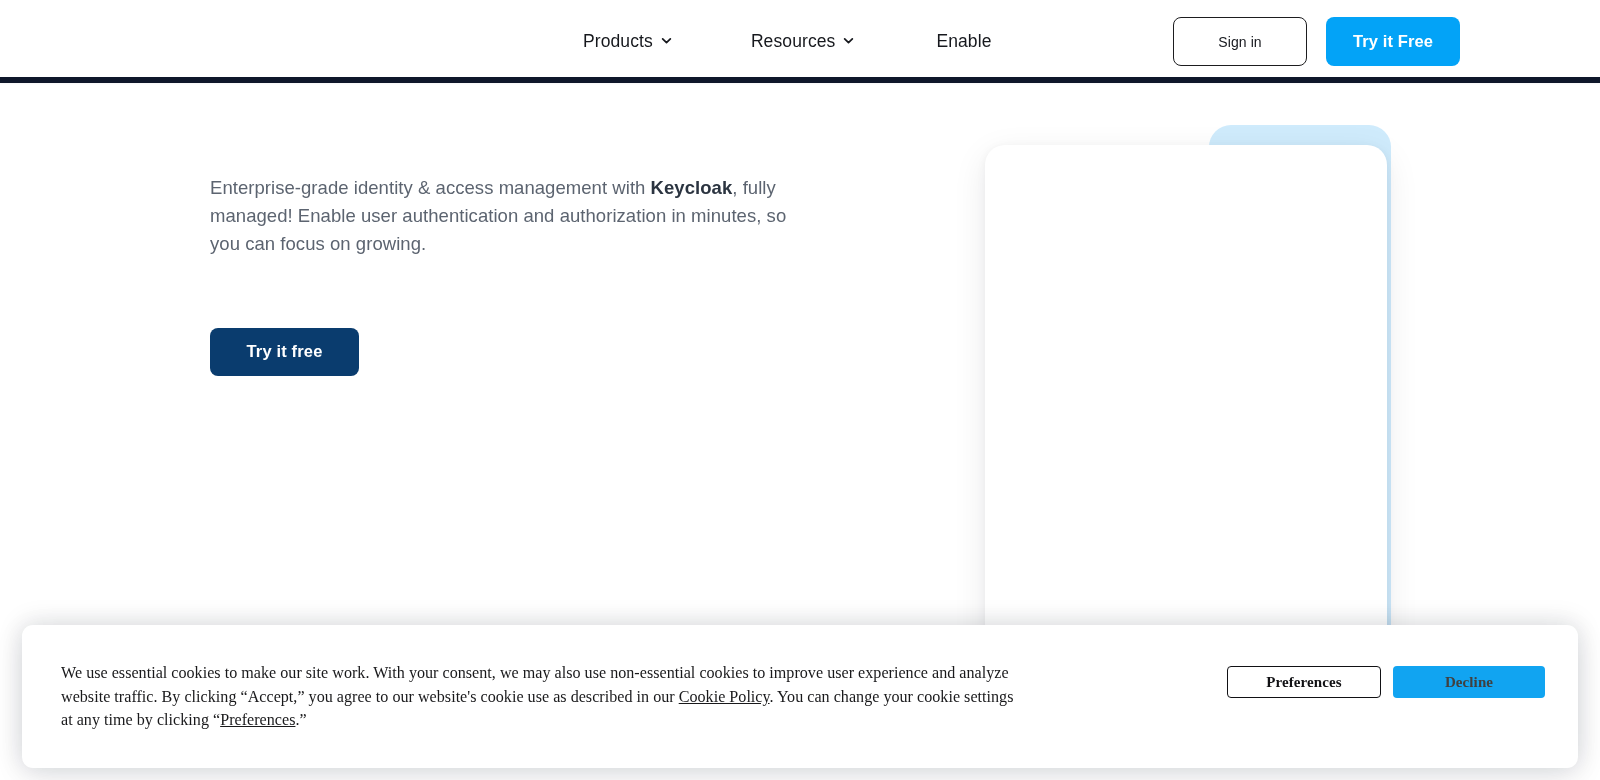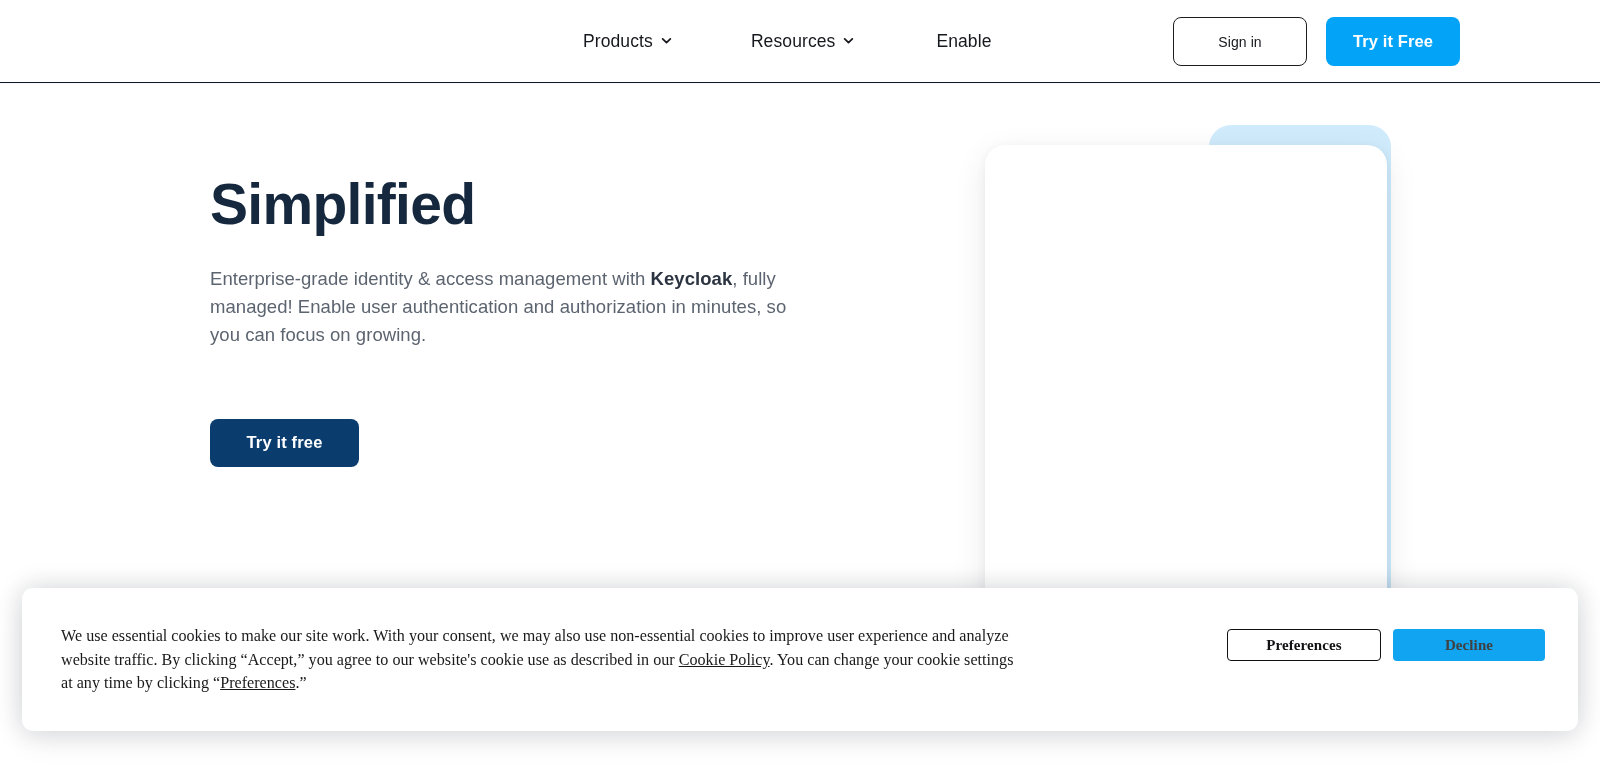--- a/index.html
+++ b/index.html
@@ -17,21 +17,21 @@
     position: relative;
   }
 
   
   .site-header {
     position: absolute;
     top: 0; left: 0;
     width: 1600px;
     height: 83px;
     background: #ffffff;
-    border-bottom: 1px solid #0f172a;
+    border-bottom: 6px solid #0f172a;
     box-shadow: 0 1px 2px rgba(0,0,0,0.035);
     z-index: 40;
   }
 
   .nav-links {
     position: absolute;
     left: 583px;
     top: 0;
     height: 83px;
     display: flex;
@@ -196,21 +196,21 @@
   .trial-info span {
     font-size: 17px;
     color: #5C6470;
     letter-spacing: 0.05px;
   }
 
   
   .cookie-banner {
     position: absolute;
     left: 22px;
-    top: 588px;
+    top: 625px;
     width: 1556px;
     height: 143px;
     background: #ffffff;
     border-radius: 11px;
     box-shadow: 0 -2px 26px rgba(16,24,40,0.13), 0 8px 30px rgba(16,24,40,0.09);
     z-index: 60;
     display: flex;
     align-items: center;
   }
 
@@ -308,21 +308,20 @@
 </header>
 
 <section class="hero">
 
   <div class="deco-blue"></div>
   <div class="deco-card"></div>
 
   <div class="hero-content">
 
     <h1 class="hero-title">
-      <span class="plain">Simplified</span>
     </h1>
 
     <p class="hero-sub"><span>Enterprise-grade identity &amp; access management with </span><b>Keycloak</b><span>, fully managed! Enable user authentication and authorization in minutes, so you can focus on growing.</span></p>
 
     <div class="hero-cta-row">
       <button class="btn-tryfree-hero">Try it free</button>
     </div>
 
   </div>
 </section>

